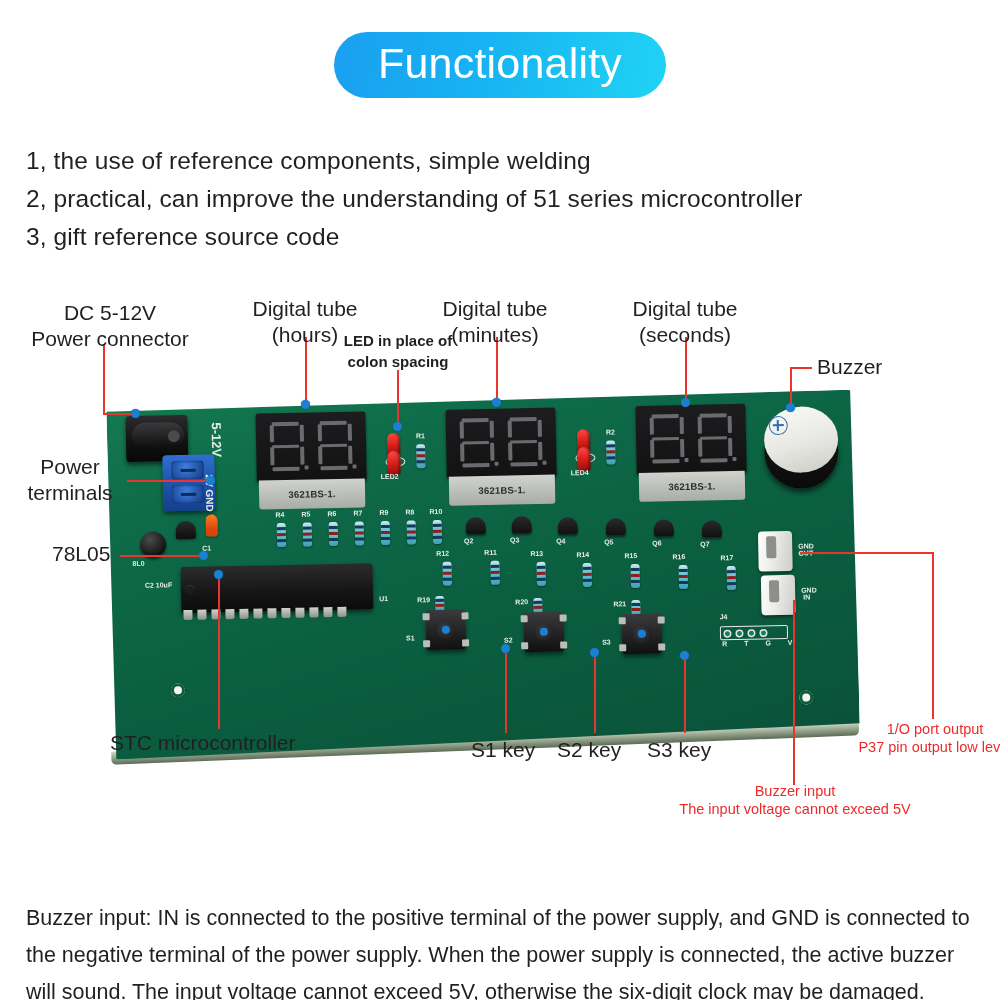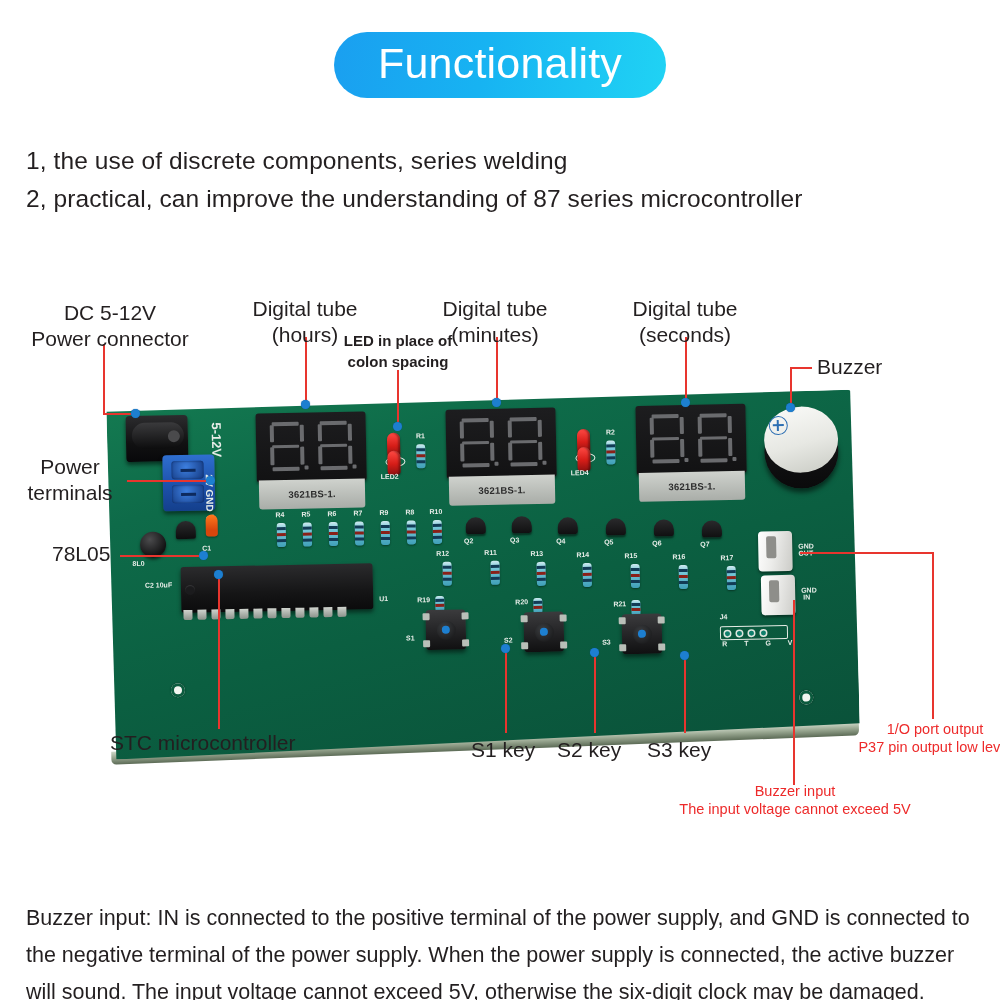--- a/index.html
+++ b/index.html
@@ -202,22 +202,23 @@
 </head>
 <body>
 
 <div class="page">
 
   <div class="header-wrap">
     <div class="pill">Functionality</div>
   </div>
 
   <div class="bullets">
-    <div>1, the use of discrete components, series welding</div>
-    <div>2, practical, can improve the understanding of 87 series microcontroller</div>
+    <div>1, the use of reference components, simple welding</div>
+    <div>2, practical, can improve the understanding of 51 series microcontroller</div>
+    <div>3, gift reference source code</div>
   </div>
 
   <div class="stage">
 
     <div class="board-holder">
       <div class="board">
         <div class="pcb-edge"></div>
         <div class="pcb">
 
           <div class="hole" style="left:62px;top:280px;width:14px;height:14px;"></div>

